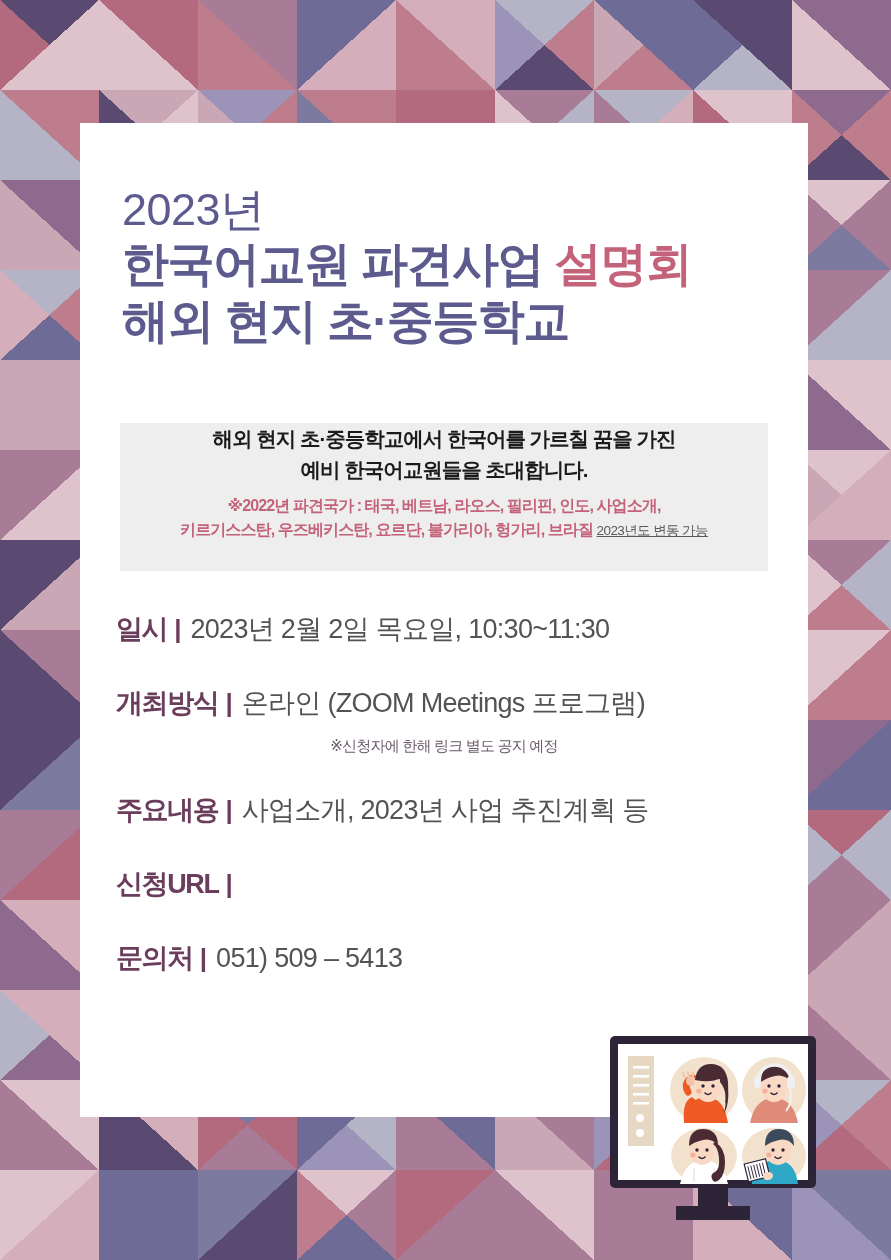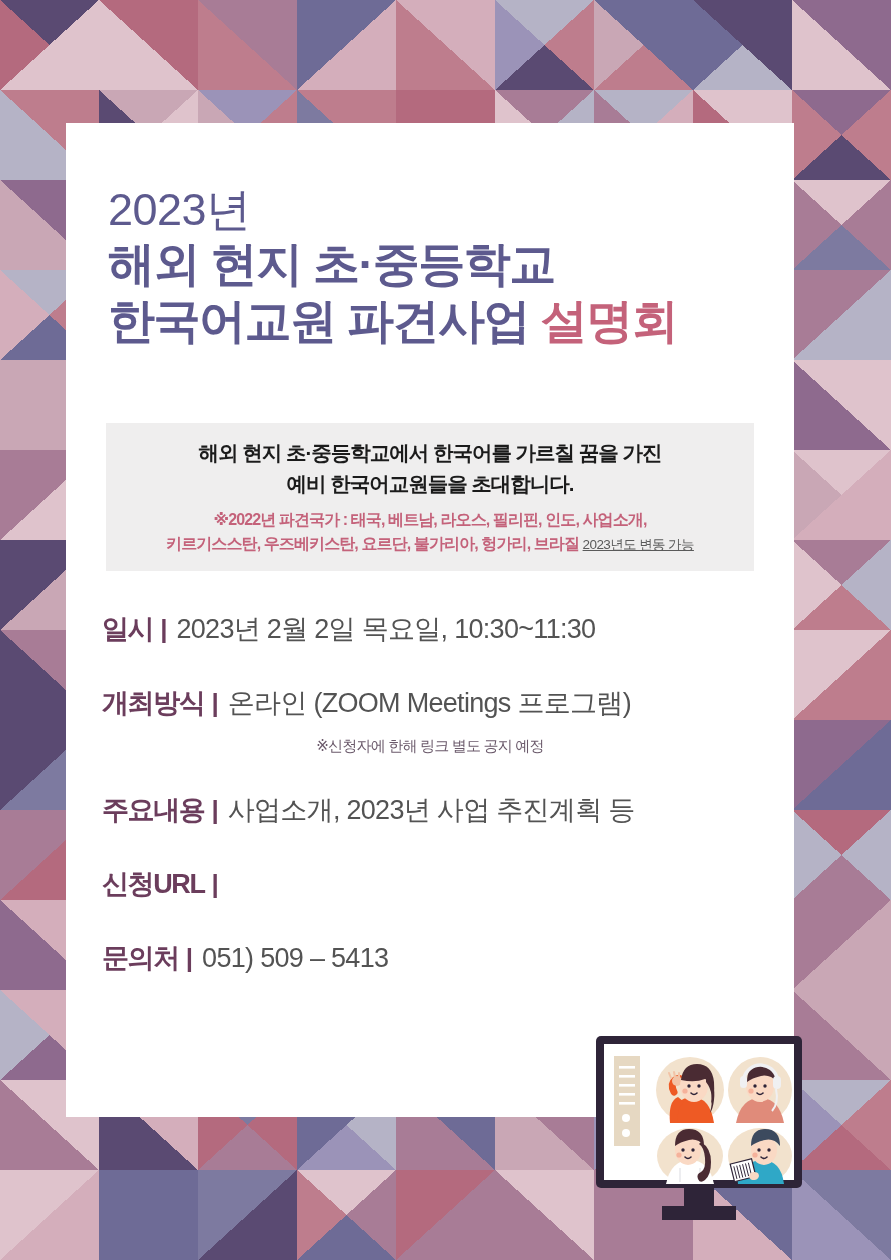--- a/index.html
+++ b/index.html
@@ -8,41 +8,41 @@
     font-family:"Liberation Sans","DejaVu Sans",sans-serif;
     background:#ffffff;overflow:hidden;
   }
   #poster{position:relative;width:891px;height:1260px;overflow:hidden;}
 
   
   #mosaic{position:absolute;inset:0;width:891px;height:1260px;}
 
   
   .card{
-    position:absolute;left:66px;top:123px;width:728px;height:994px;
+    position:absolute;left:80px;top:123px;width:728px;height:994px;
     background:#ffffff;
   }
 
   
   .headwrap{position:absolute;left:42px;top:62px;width:660px;}
   .h-year{
     font-size:45px;line-height:50px;color:#5D5A8E;font-weight:400;
     letter-spacing:-0.5px;
   }
   .h-line{
     font-size:47px;line-height:57px;color:#5D5A8E;font-weight:700;
     letter-spacing:-1.5px;white-space:nowrap;
   }
   .h-accent{color:#C4627A;}
 
   
   .graybox{
     position:absolute;left:40px;top:300px;width:648px;height:148px;
     background:#efeeee;
-    display:flex;flex-direction:column;align-items:center;justify-content:center;
+    display:flex;flex-direction:column;align-items:center;
   }
   .gb-main{
     font-size:20.5px;line-height:31px;color:#1b1b1b;font-weight:700;
     letter-spacing:-1px;text-align:center;
   }
   .gb-note{
     margin-top:9px;font-size:16px;line-height:24px;color:#C4627A;font-weight:700;
     letter-spacing:-0.9px;text-align:center;
   }
   .gb-note .sub{font-size:13.5px;color:#5a5a5a;font-weight:400;letter-spacing:-0.6px;text-decoration:underline;}
@@ -409,25 +409,25 @@
         <polygon points="693,1170 792,1260 693,1260" fill="#D4AEBB"></polygon>
         <polygon points="792,1170 891,1170 891,1260" fill="#7D7AA0"></polygon>
         <polygon points="792,1170 891,1260 792,1260" fill="#9B93B8"></polygon>
       </g>
   </svg>
 
   <div class="card">
 
     <div class="headwrap">
       <div class="h-year">2023년</div>
-      <div class="h-line">해외 현지 초·중등학교</div>
       <div class="h-line">
         <span>한국어교원 파견사업</span>
         <span class="h-accent">설명회</span>
       </div>
+      <div class="h-line">해외 현지 초·중등학교</div>
     </div>
 
     <div class="graybox">
       <div class="gb-main">
         <div>해외 현지 초·중등학교에서 한국어를 가르칠 꿈을 가진</div>
         <div>예비 한국어교원들을 초대합니다.</div>
       </div>
       <div class="gb-note">
         <div>※2022년 파견국가 : 태국, 베트남, 라오스, 필리핀, 인도, 사업소개,</div>
         <div>

